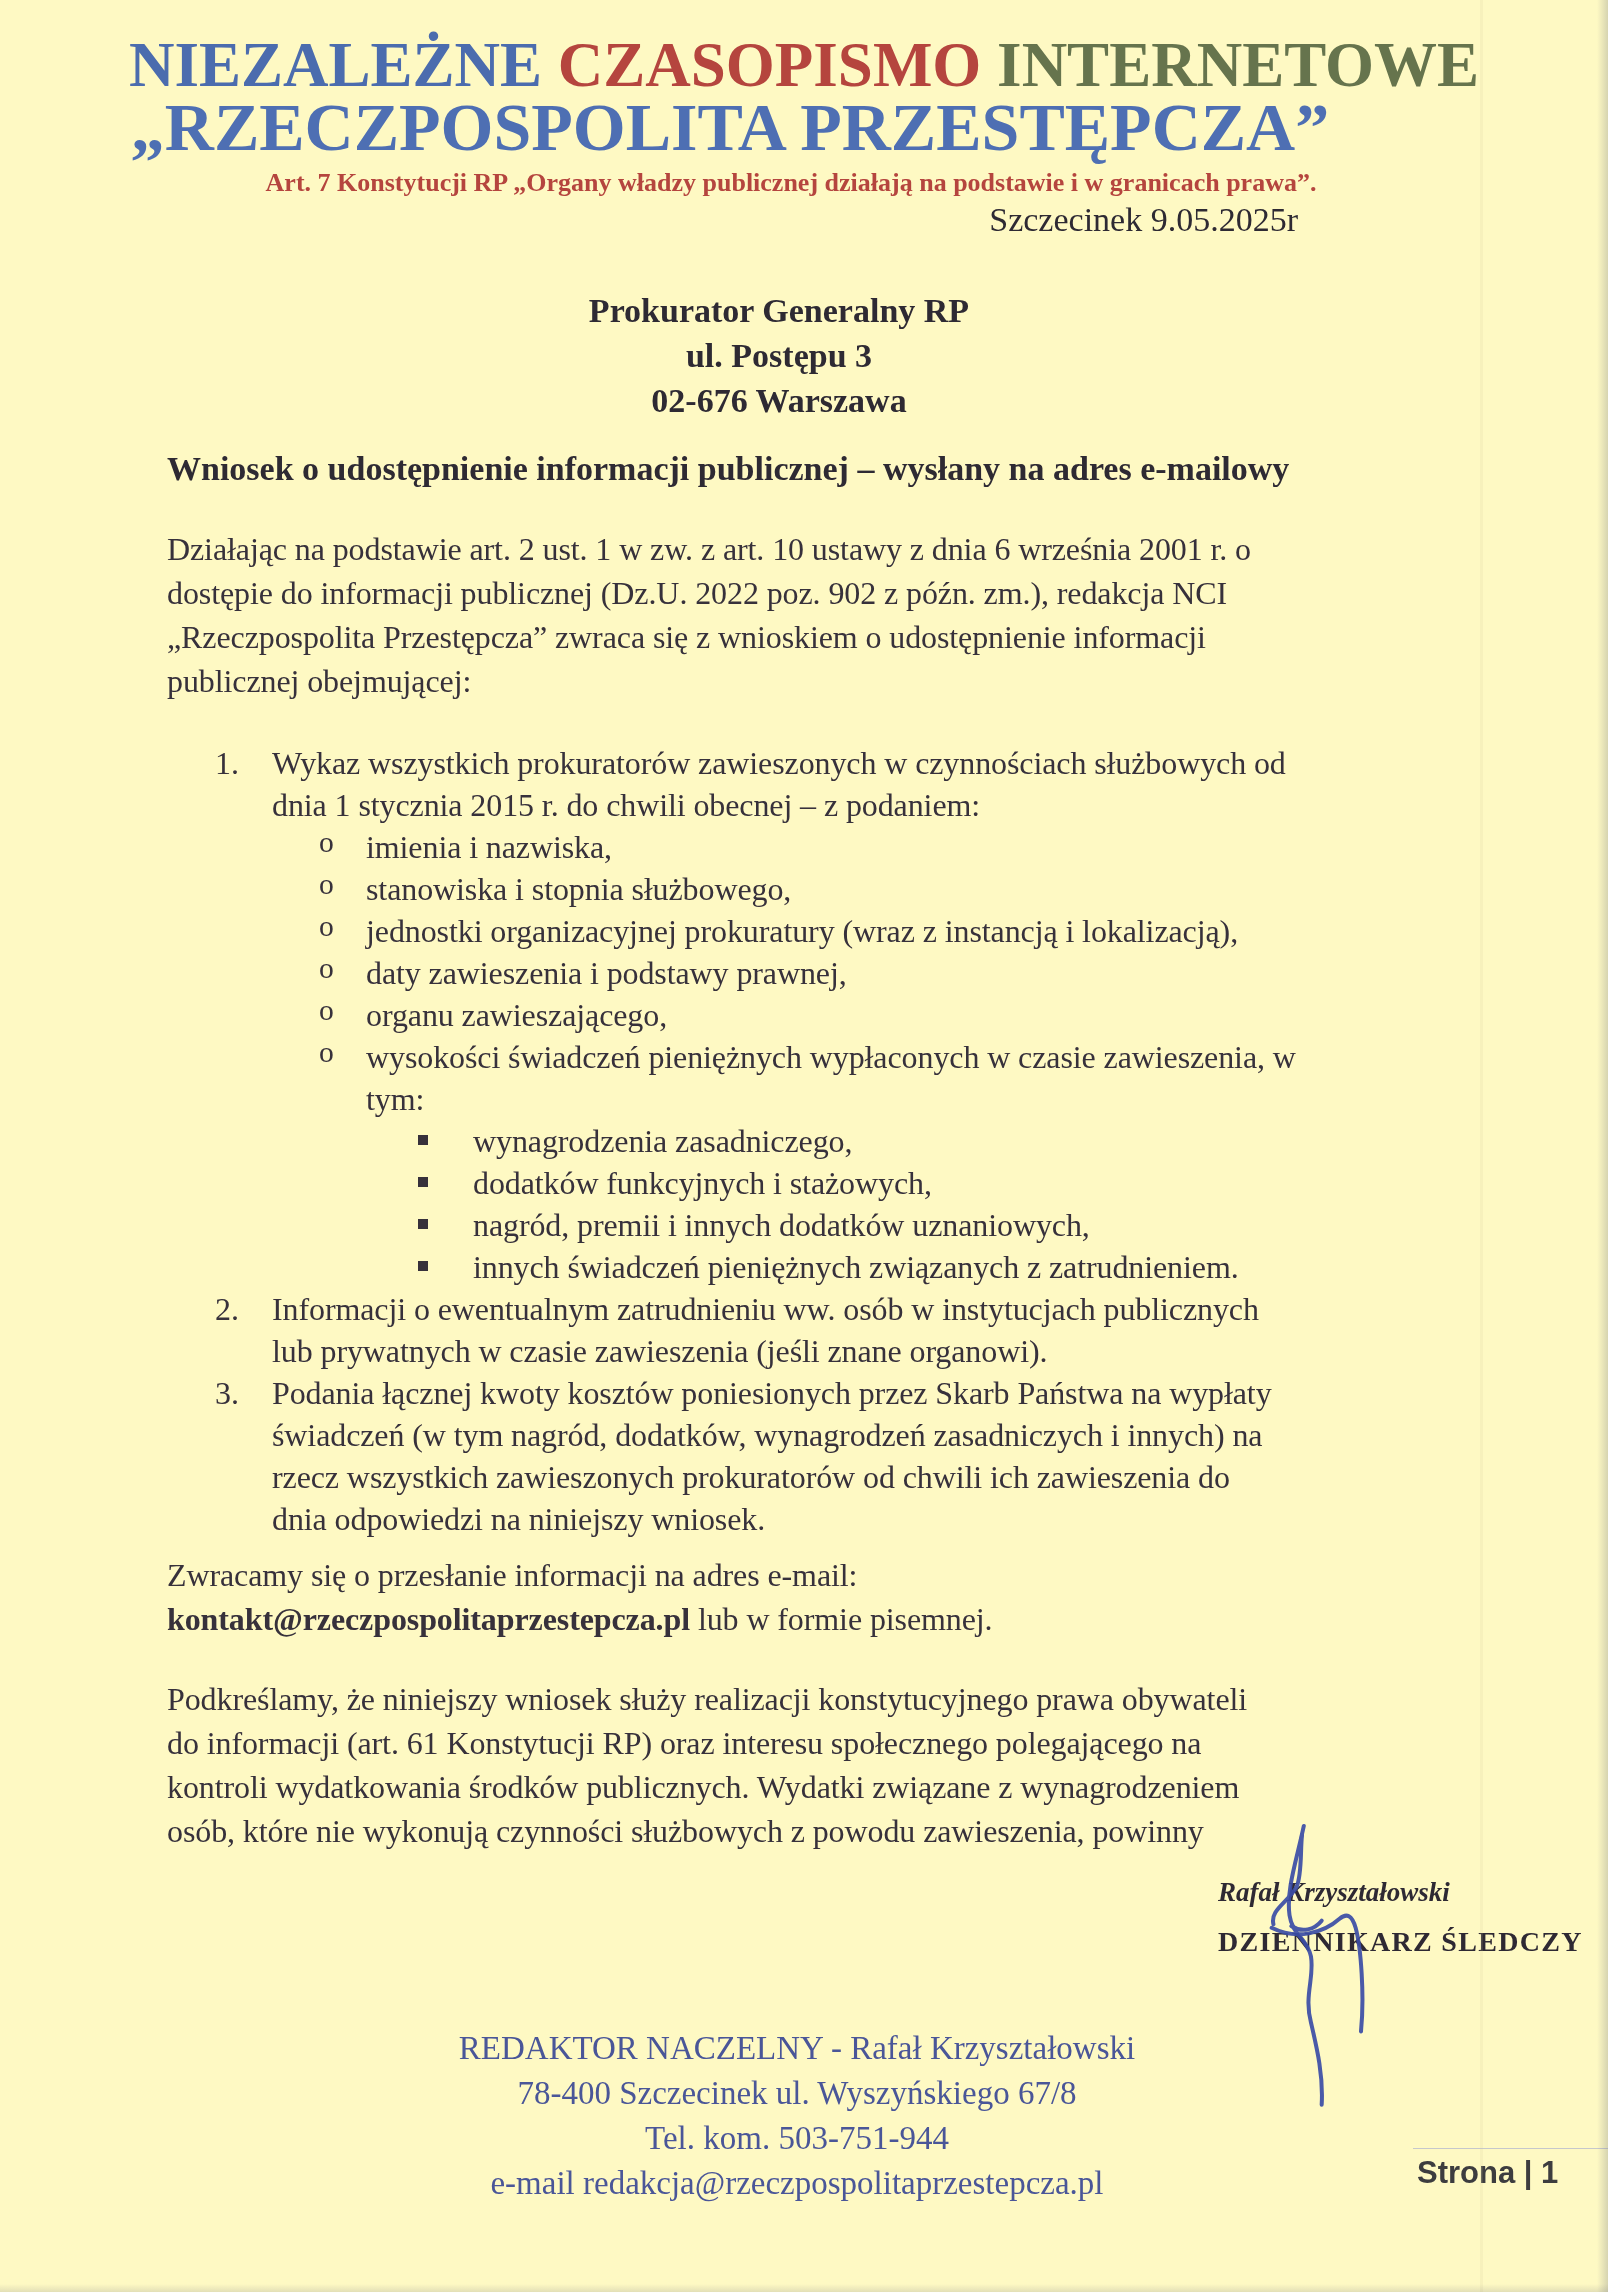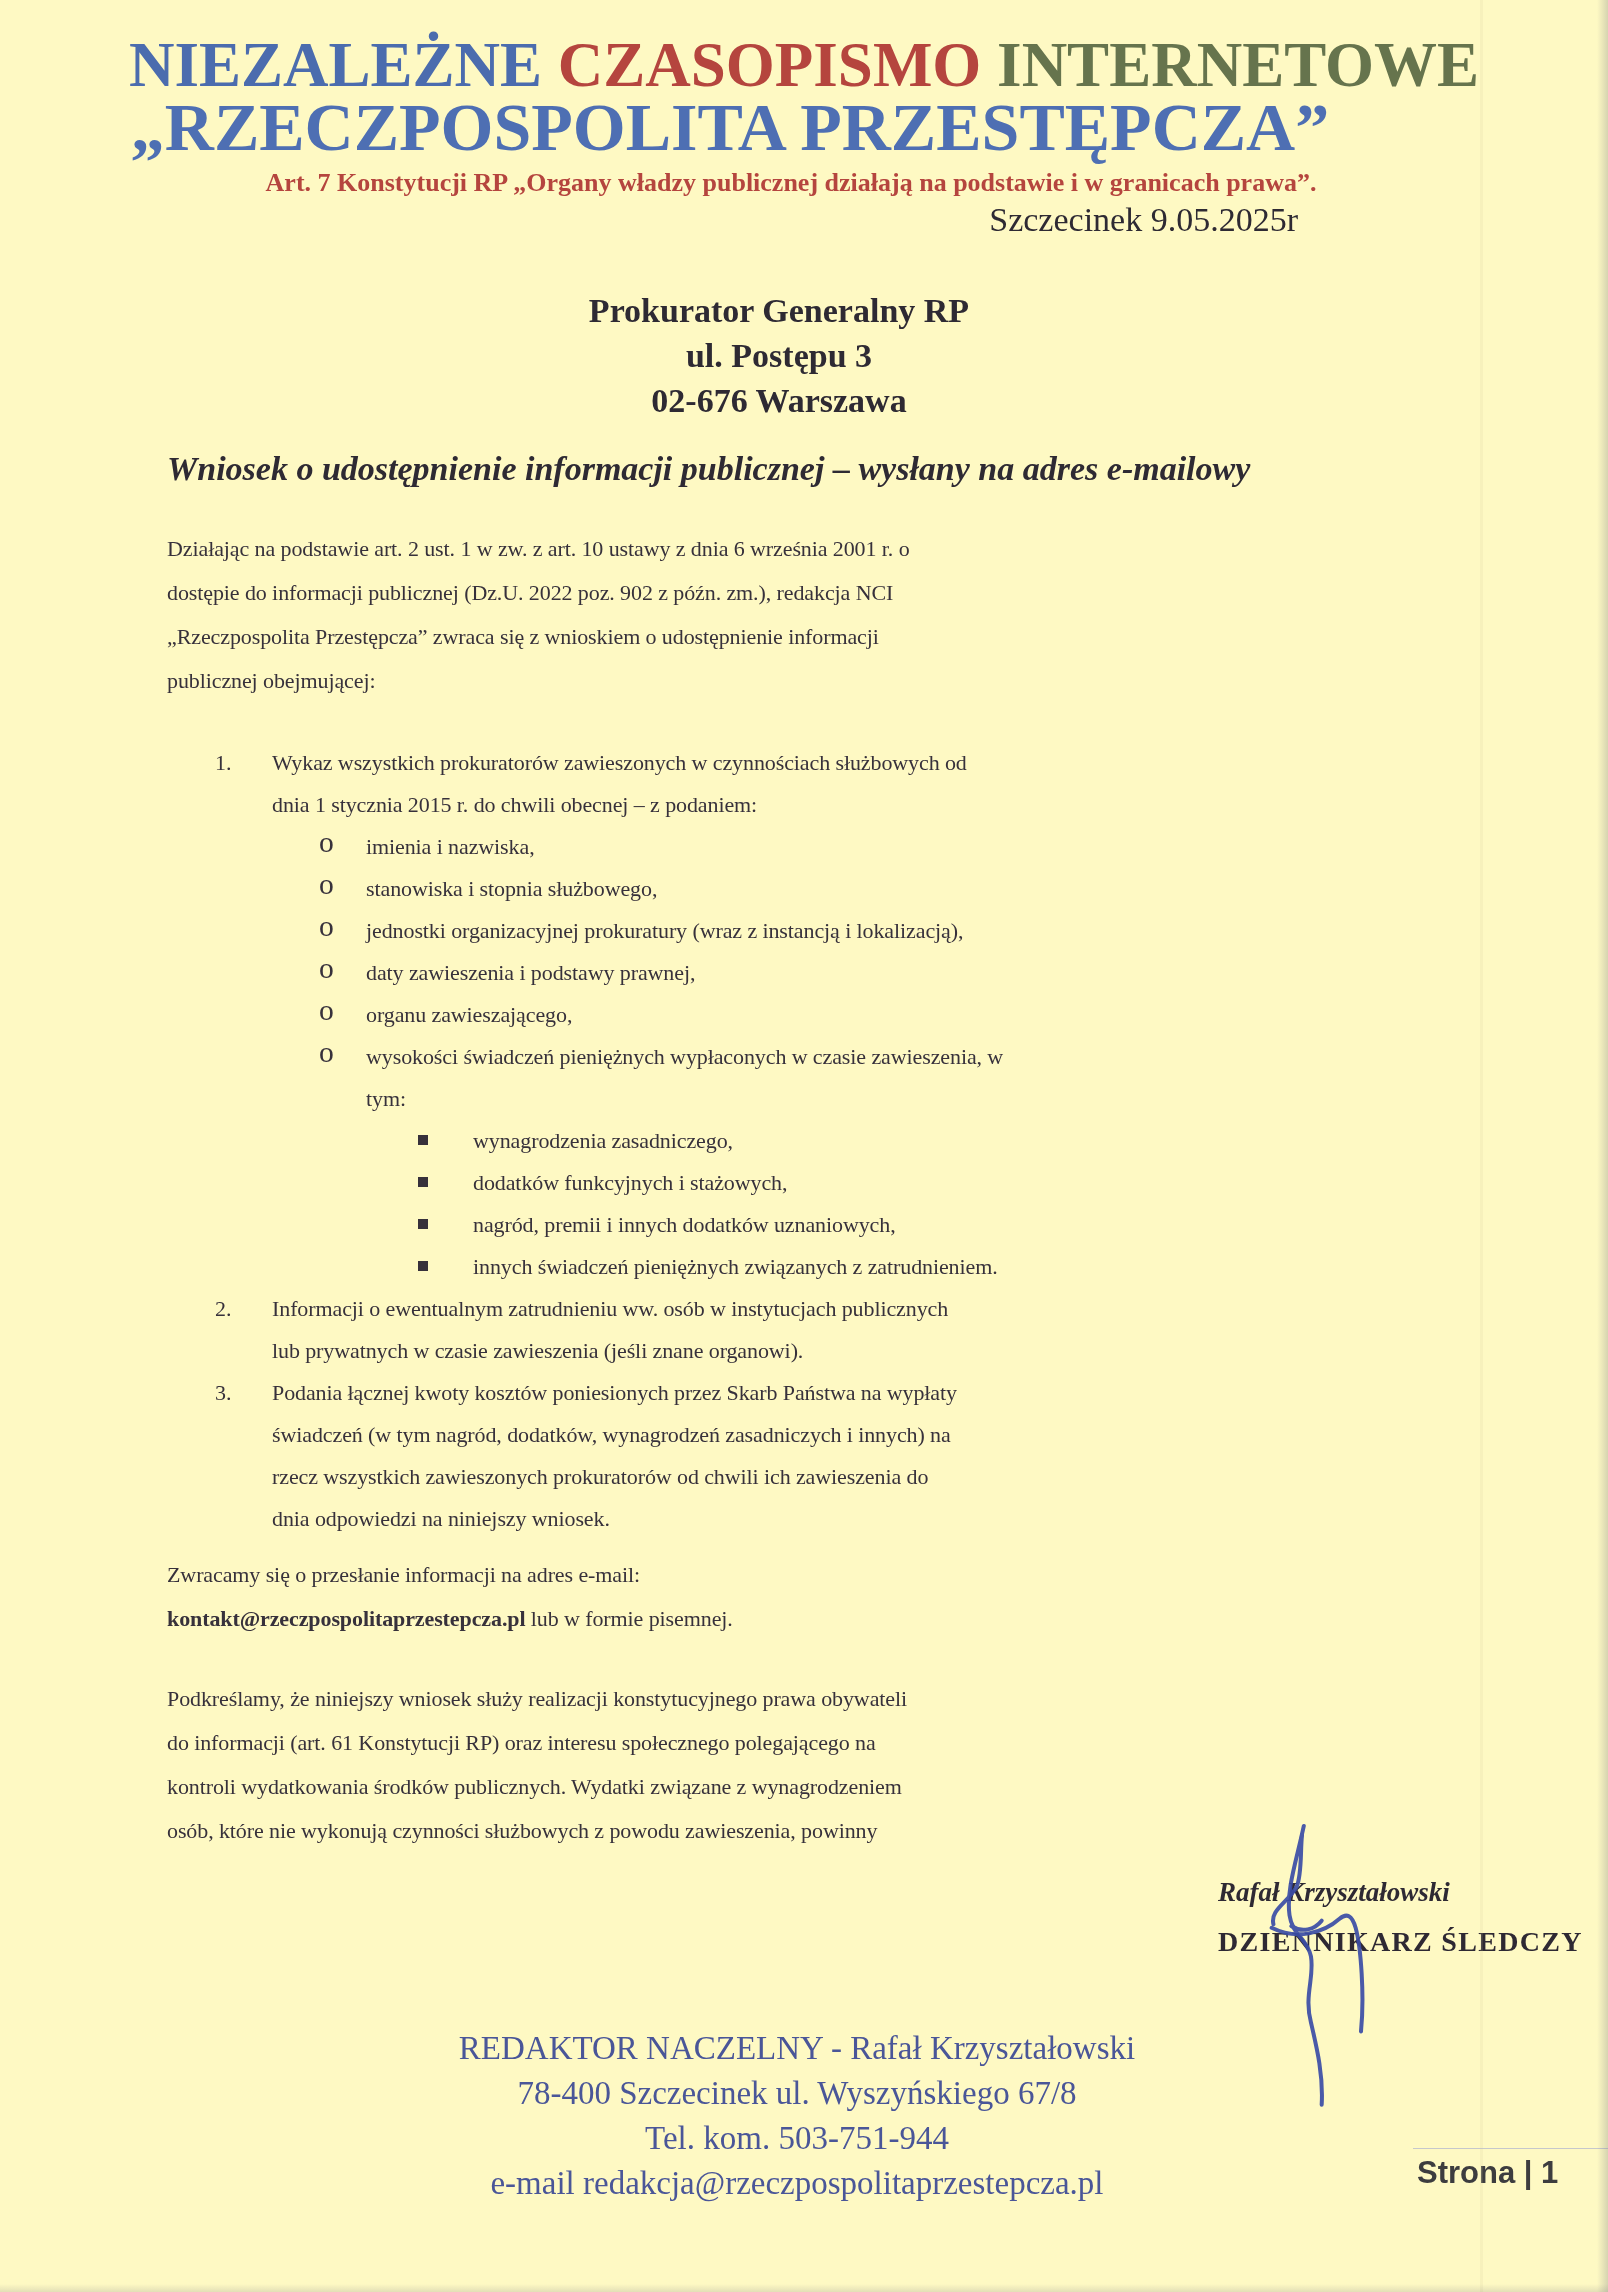--- a/index.html
+++ b/index.html
@@ -28,23 +28,23 @@
     font-size:68px;font-weight:700;line-height:72px;color:#4e6fb3;white-space:nowrap;}
   .motto{position:absolute;top:168px;left:0;width:1582px;text-align:center;
     font-size:26px;font-weight:700;color:#b5453e;white-space:nowrap;}
   .dateline{position:absolute;top:201px;left:167px;width:1131px;text-align:right;
     font-size:34px;color:#2e2a33;white-space:nowrap;}
 
   .addressee{position:absolute;top:288px;left:0;width:1558px;text-align:center;
     font-size:34px;font-weight:700;line-height:45px;color:#2e2a33;}
 
   .subject{position:absolute;top:450px;left:167px;font-size:34px;font-weight:700;
-    color:#2e2a33;white-space:nowrap;font-style:italic;}
-
-  .tline{white-space:nowrap;font-size:22px;line-height:44px;letter-spacing:-0.1px;}
+    color:#2e2a33;white-space:nowrap;}
+
+  .tline{white-space:nowrap;font-size:32px;line-height:44px;letter-spacing:-0.1px;}
   .para1{position:absolute;top:527px;left:167px;}
   .para2{position:absolute;top:1677px;left:167px;}
 
   .list{position:absolute;top:742px;left:167px;width:1272px;}
   .list .tline{line-height:42px;}
   .row{position:relative;}
   .num{position:absolute;left:48px;top:0;}
   .itx{padding-left:105px;}
   .ob{position:absolute;left:152px;top:0;font-size:29.6px;}
   .otx{padding-left:199px;}

